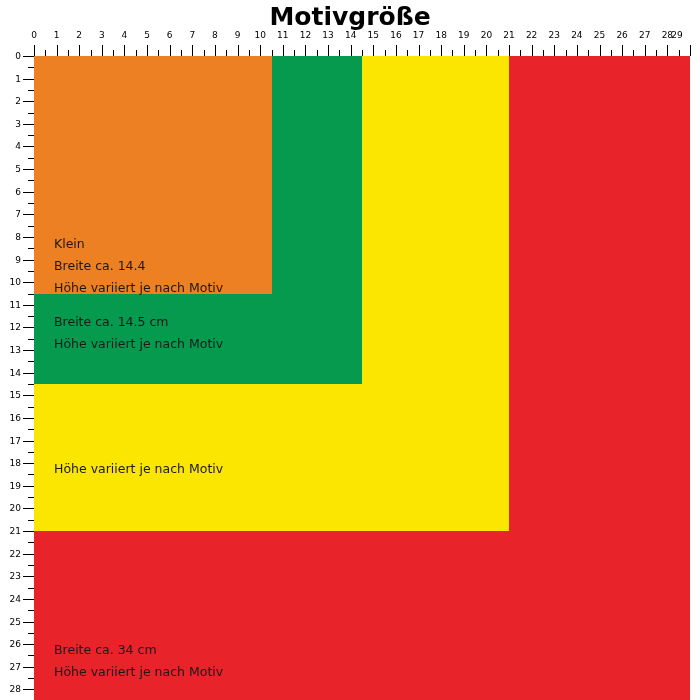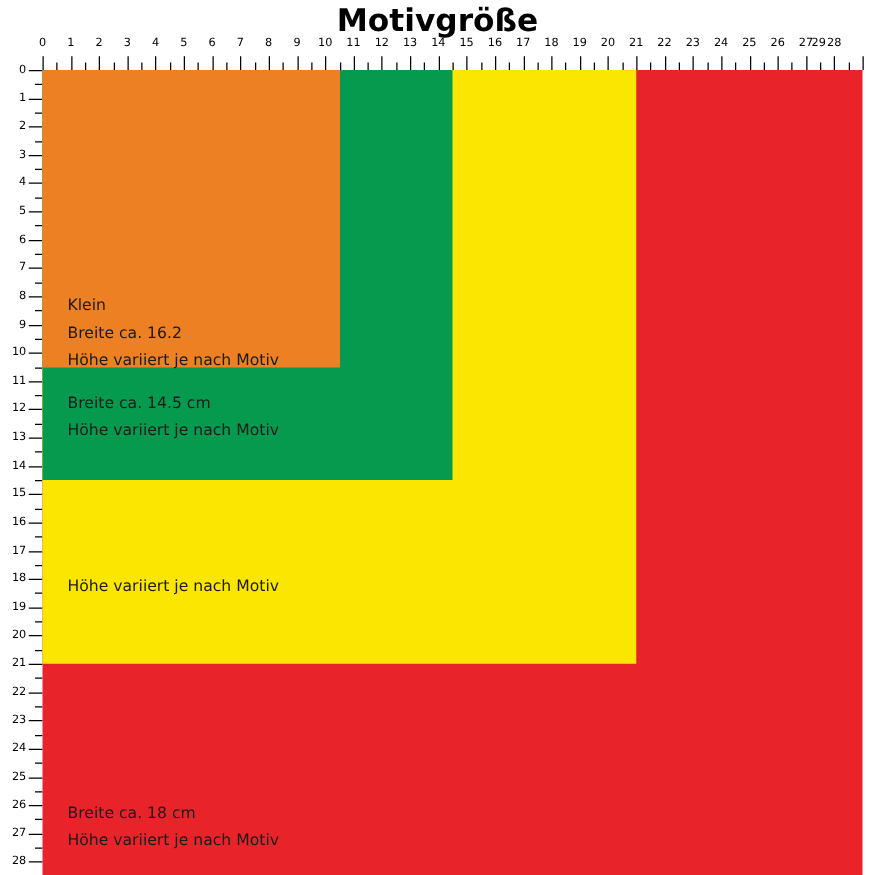--- a/index.html
+++ b/index.html
@@ -195,21 +195,21 @@
       <div class="tick-h major" style="left: 588.12px;"></div>
       <div class="lbl-h" style="left: 588.12px;">26</div>
       <div class="tick-h minor" style="left: 599.43px;"></div>
       <div class="tick-h major" style="left: 610.74px;"></div>
       <div class="lbl-h" style="left: 610.74px;">27</div>
       <div class="tick-h minor" style="left: 622.05px;"></div>
       <div class="tick-h major" style="left: 633.36px;"></div>
       <div class="lbl-h" style="left: 633.36px;">28</div>
       <div class="tick-h minor" style="left: 644.67px;"></div>
       <div class="tick-h major" style="left: 655.98px;"></div>
-      <div class="lbl-h" style="left: 621px;">29</div>
+      <div class="lbl-h" style="left: 643px;">29</div>
     </div>
   <div id="left-ruler">
       <div class="tick-v major" style="top: 0px;"></div>
       <div class="lbl-v" style="top: 0px;">0</div>
       <div class="tick-v minor" style="top: 11.31px;"></div>
       <div class="tick-v major" style="top: 22.62px;"></div>
       <div class="lbl-v" style="top: 22.62px;">1</div>
       <div class="tick-v minor" style="top: 33.93px;"></div>
       <div class="tick-v major" style="top: 45.24px;"></div>
       <div class="lbl-v" style="top: 45.24px;">2</div>
@@ -292,30 +292,30 @@
       <div class="tick-v major" style="top: 633.36px;"></div>
       <div class="lbl-v" style="top: 633.36px;">28</div>
     </div>
 
   <div id="plot">
       <div class="block" style="width: 655.98px; height: 655.98px; background: rgb(232, 36, 42);"></div>
       <div class="block" style="width: 475.02px; height: 475.02px; background: rgb(250, 230, 0);"></div>
       <div class="block" style="width: 327.99px; height: 327.99px; background: rgb(6, 154, 78);"></div>
       <div class="block" style="width: 237.51px; height: 237.51px; background: rgb(237, 128, 35);"></div>
       <div class="caption" style="top: 588.12px;">
-        <span class="line">Breite ca. 18 cm</span>
+        <span class="line">Breite ca. 34 cm</span>
         <span class="line">Höhe variiert je nach Motiv</span>
       </div>
       <div class="caption" style="top: 407.16px;">
         <span class="line">Höhe variiert je nach Motiv</span>
       </div>
       <div class="caption" style="top: 260.13px;">
         <span class="line">Breite ca. 14.5 cm</span>
         <span class="line">Höhe variiert je nach Motiv</span>
       </div>
       <div class="caption" style="top: 169.65px; margin-top: 12px;">
         <span class="line">Klein</span>
-        <span class="line">Breite ca. 16.2</span>
+        <span class="line">Breite ca. 14.4</span>
         <span class="line">Höhe variiert je nach Motiv</span>
       </div>
     </div>
 
 </div>
 
 </body></html>

